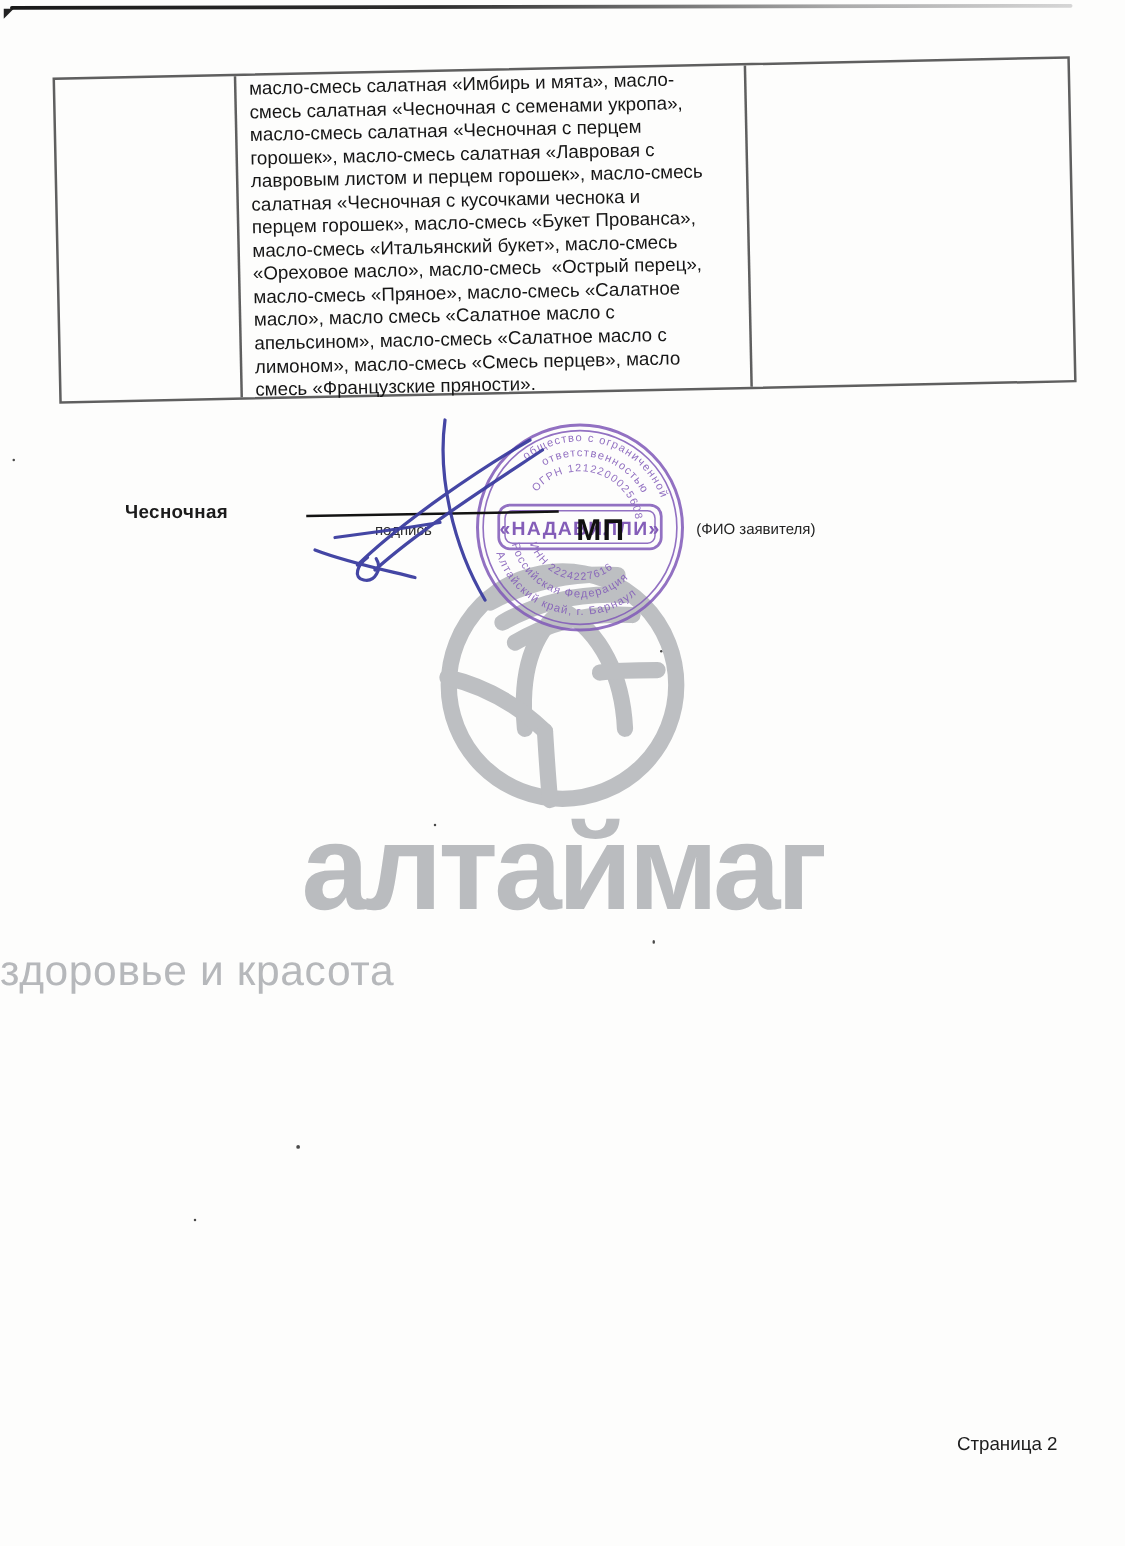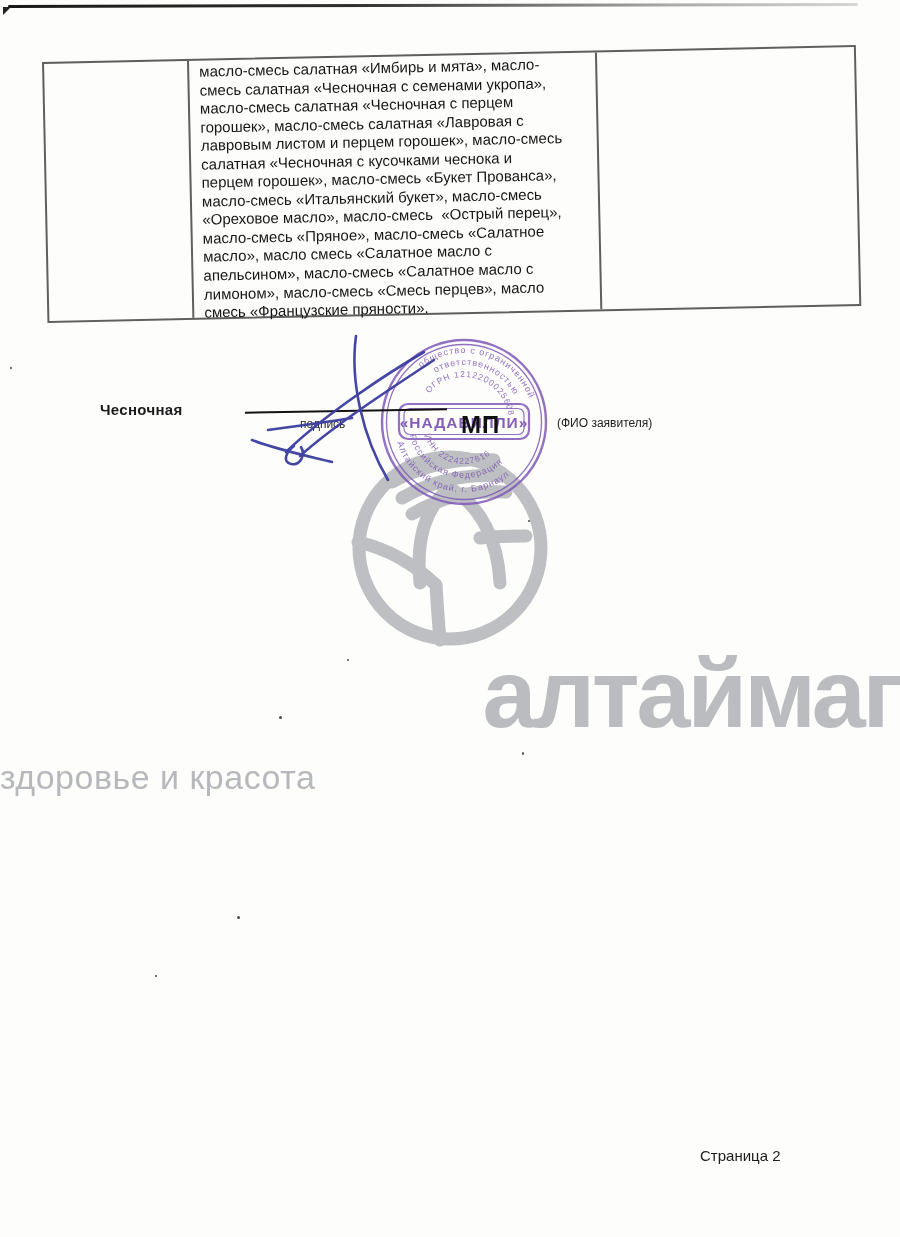--- a/index.html
+++ b/index.html
@@ -37,26 +37,26 @@
   .applicant-name{position:absolute;left:549px;top:386px;width:290px;font-size:17px;
     font-weight:bold;letter-spacing:.2px;z-index:4;}
   .name-caption{position:absolute;left:557px;top:404px;width:285px;text-align:left;
     font-size:12px;color:#222;z-index:4;margin-top:12px;}
 
   .stamp-svg{position:absolute;left:372px;top:330px;z-index:3;opacity:.85;}
   .sig-svg{position:absolute;left:238px;top:328px;z-index:6;}
   .tree-svg{position:absolute;left:346px;top:446px;z-index:1;}
 
   
-  .wm-brand{position:absolute;left:0;top:645px;width:900px;text-align:right;
+  .wm-brand{position:absolute;left:0;top:645px;width:900px;text-align:center;
     font-size:97px;font-weight:bold;letter-spacing:-3px;color:#babcbf;z-index:1;line-height:1;}
   .wm-tagline{position:absolute;left:0;top:758px;width:900px;
     font-size:34px;color:#b6b8bb;letter-spacing:.5px;z-index:1;}
 
-  .page-number{position:absolute;left:700px;top:1147px;width:146px;text-align:left;
+  .page-number{position:absolute;left:700px;top:1147px;width:146px;text-align:right;
     font-size:15px;color:#1d1d1d;}
 </style>
 </head>
 <body>
 
 <div class="page">
 
   <div class="scan-top-line"></div>
   <div class="scan-corner-mark"></div>
   <div class="speck" style="left:237px;top:916px;width:3px;height:3px;"></div>

